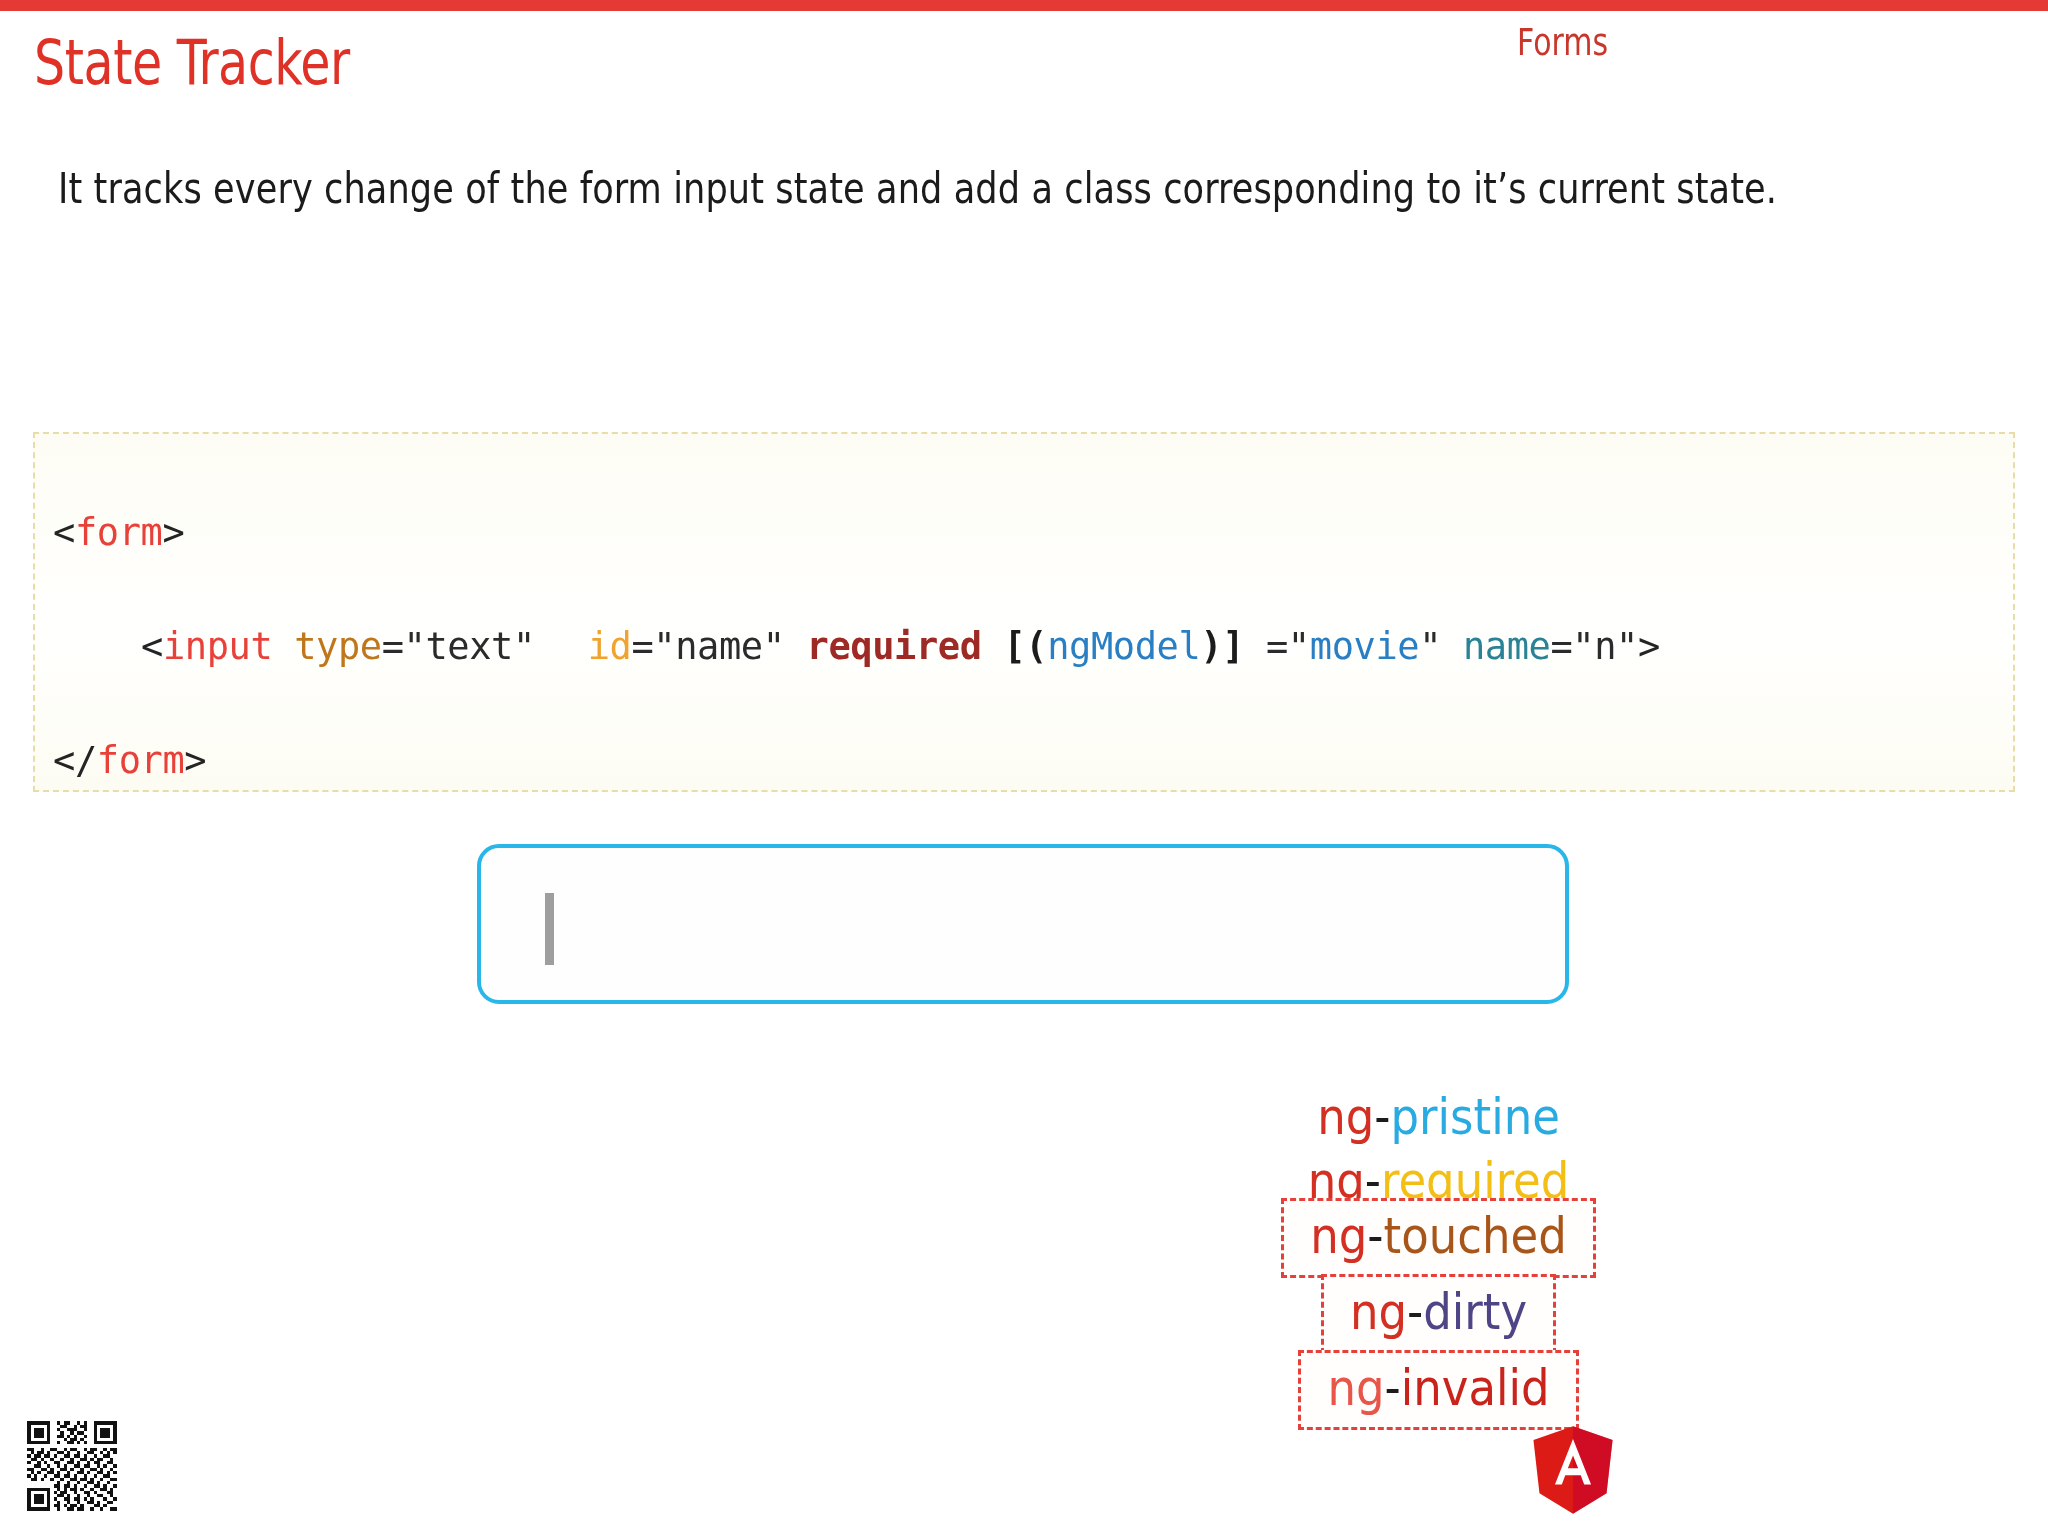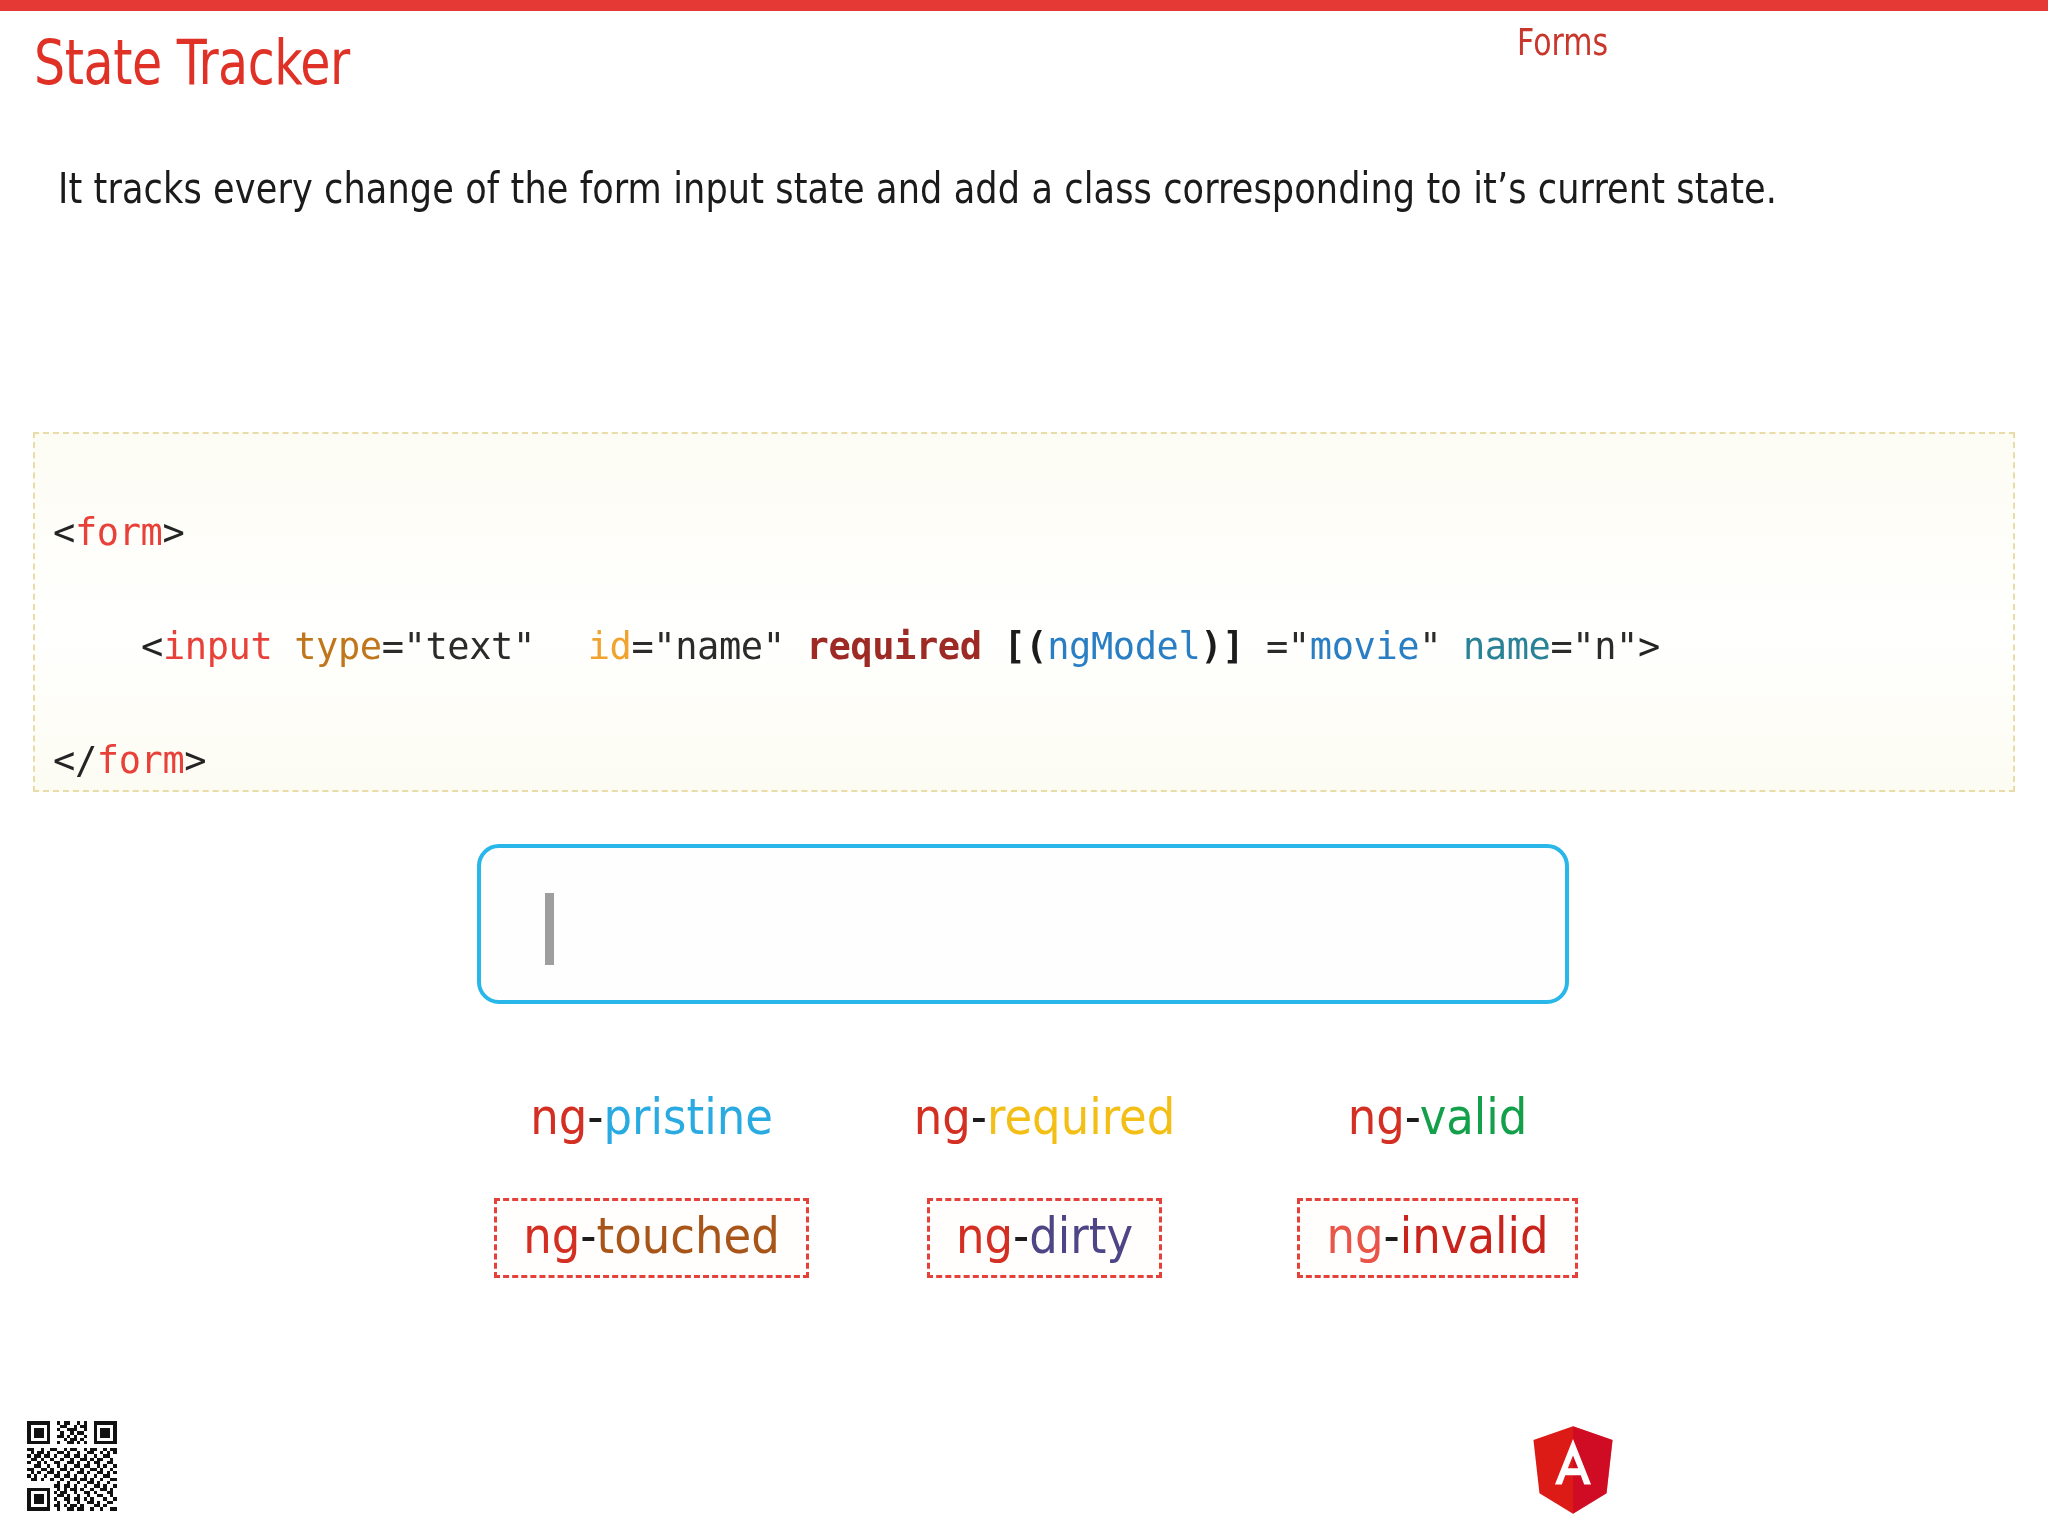--- a/index.html
+++ b/index.html
@@ -119,20 +119,21 @@
     width: 9px;
     height: 72px;
     background: #9e9e9e;
   }
 
   
   .state-row {
     position: absolute;
     display: flex;
     align-items: flex-end;
+    flex-direction: column;
   }
   .state-row-top { left: 455px; top: 1085px; width: 1180px; }
   .state-row-bot { left: 455px; top: 1200px; width: 1180px; }
 
   .state-cell {
     display: flex;
     align-items: center;
     justify-content: center;
     font-family: "DejaVu Sans Condensed", "Liberation Sans Narrow", "Liberation Sans", sans-serif;
     font-size: 50px;

